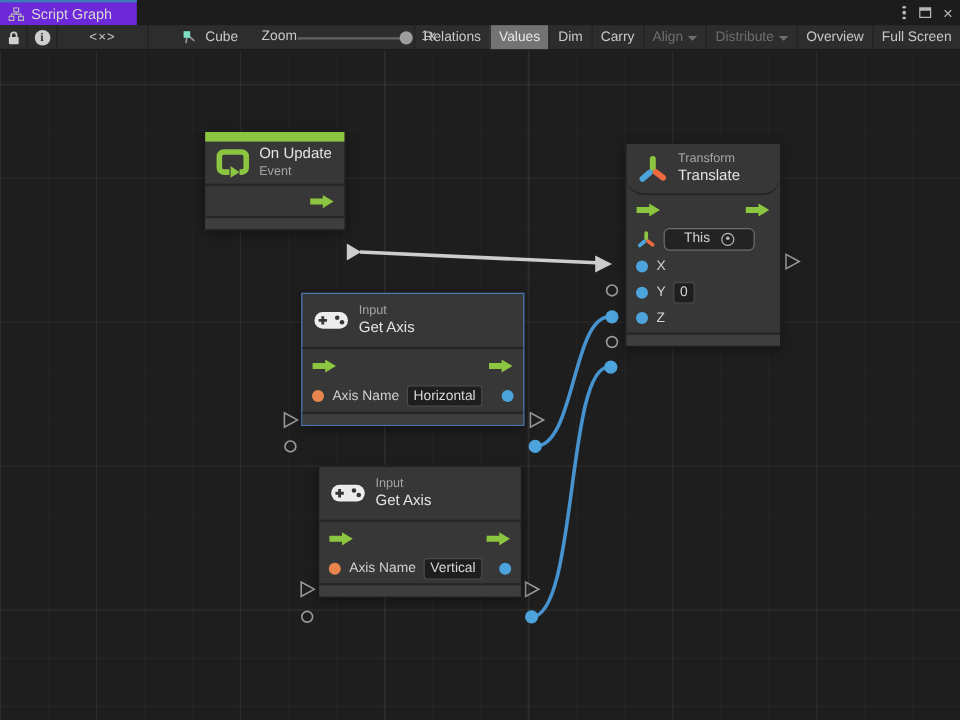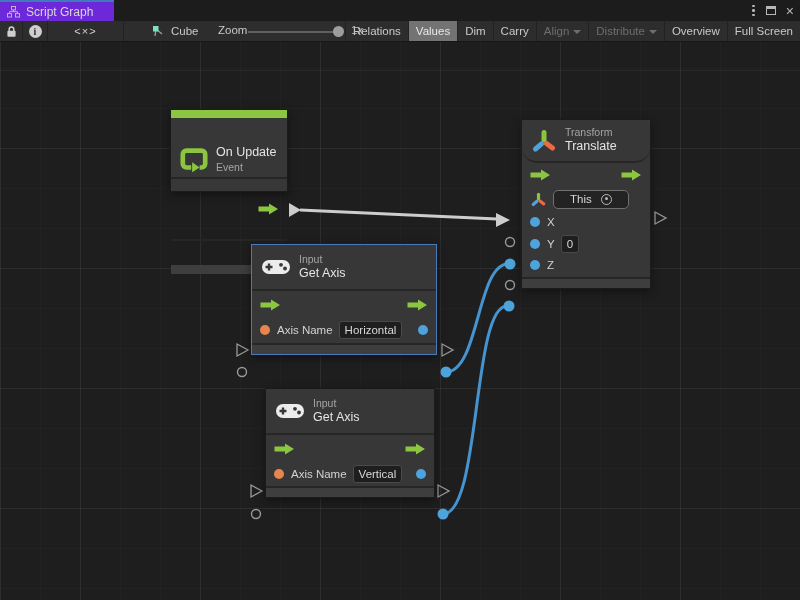--- a/index.html
+++ b/index.html
@@ -198,21 +198,21 @@
   <polygon points="251,485 251,497 262,491" fill="none" stroke="#9a9a9a" stroke-width="1.3"></polygon>
   <polygon points="438,485 438,497 449,491" fill="none" stroke="#9a9a9a" stroke-width="1.3"></polygon>
   <polygon points="655,212 655,224 666,218" fill="none" stroke="#9a9a9a" stroke-width="1.3"></polygon>
 
   <circle cx="510" cy="242" r="4.5" fill="none" stroke="#9a9a9a" stroke-width="1.4"></circle>
   <circle cx="510" cy="285" r="4.5" fill="none" stroke="#9a9a9a" stroke-width="1.4"></circle>
   <circle cx="242" cy="372" r="4.5" fill="none" stroke="#9a9a9a" stroke-width="1.4"></circle>
   <circle cx="256" cy="514" r="4.5" fill="none" stroke="#9a9a9a" stroke-width="1.4"></circle>
 </svg>
 
-<div class="node" style="left:170px; top:109px; width:118px; height:83px;gap:24px;">
+<div class="node" style="left:170px; top:109px; width:118px; height:83px;">
   <div class="colorbar"></div>
   <div class="head" style="flex:0 0 37px;">
     <svg width="28" height="26" viewBox="0 0 30 26">
       <path d="M12 21 H7 A4 4 0 0 1 3 17 V7 A4 4 0 0 1 7 3 H23 A4 4 0 0 1 27 7 V17 A4 4 0 0 1 23 21 H21" fill="none" stroke="#8cc641" stroke-width="5"></path>
       <polygon points="13,15.5 21,21 13,26" fill="#8cc641"></polygon>
     </svg>
     <div class="titles">
       <span class="t-title">On Update</span>
       <span class="t-cat">Event</span>
     </div>

